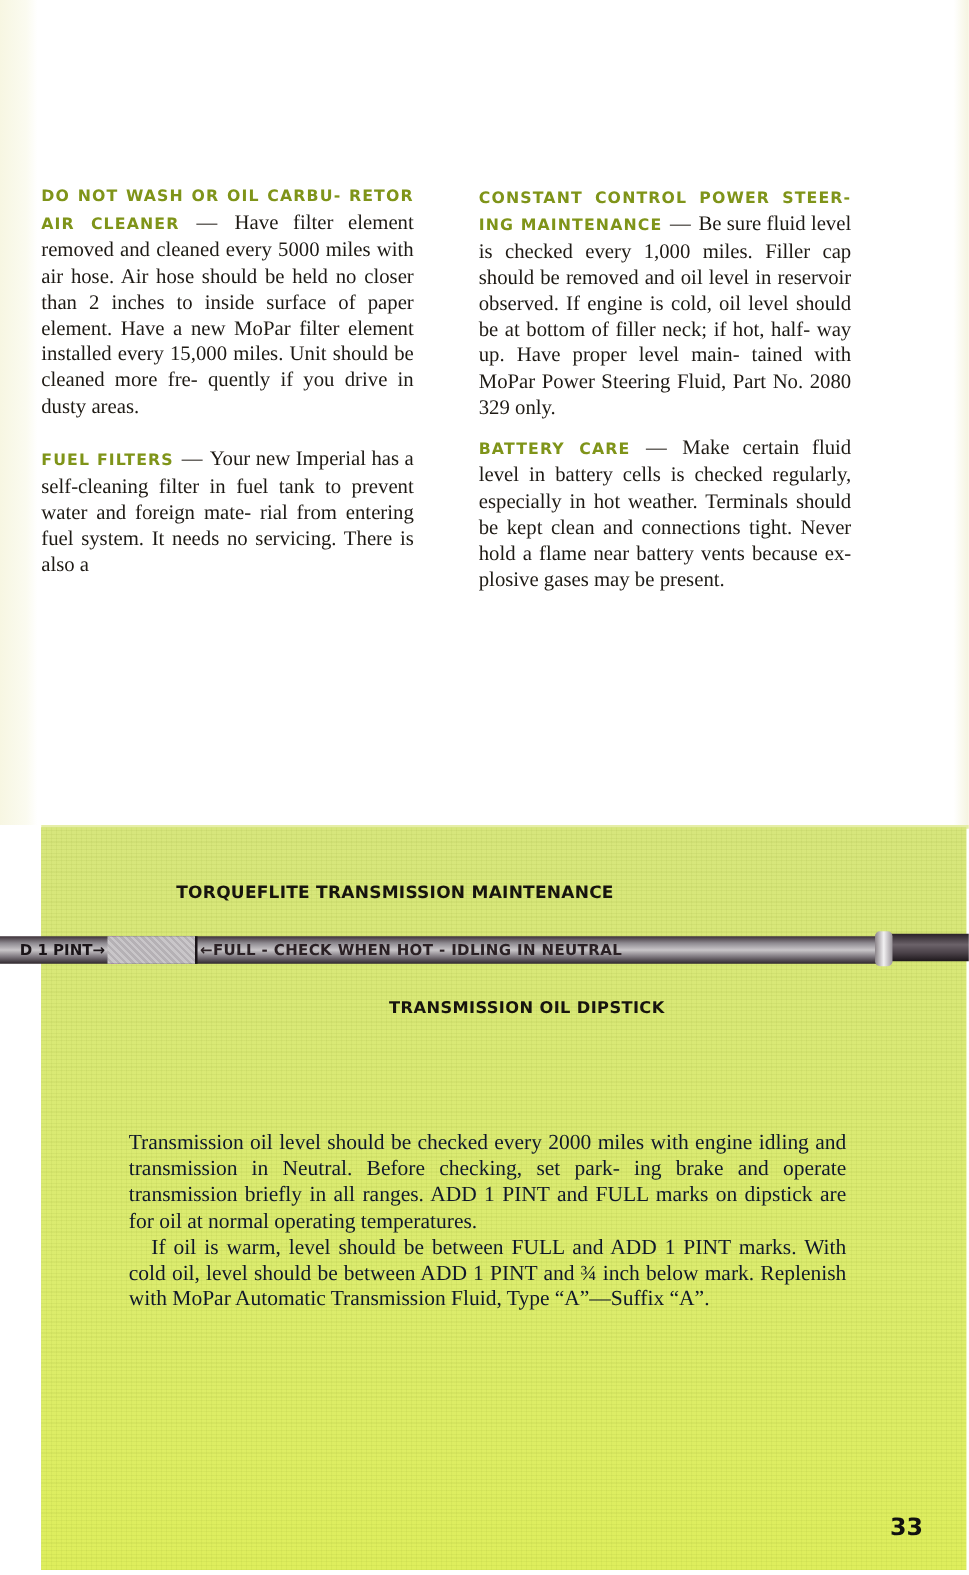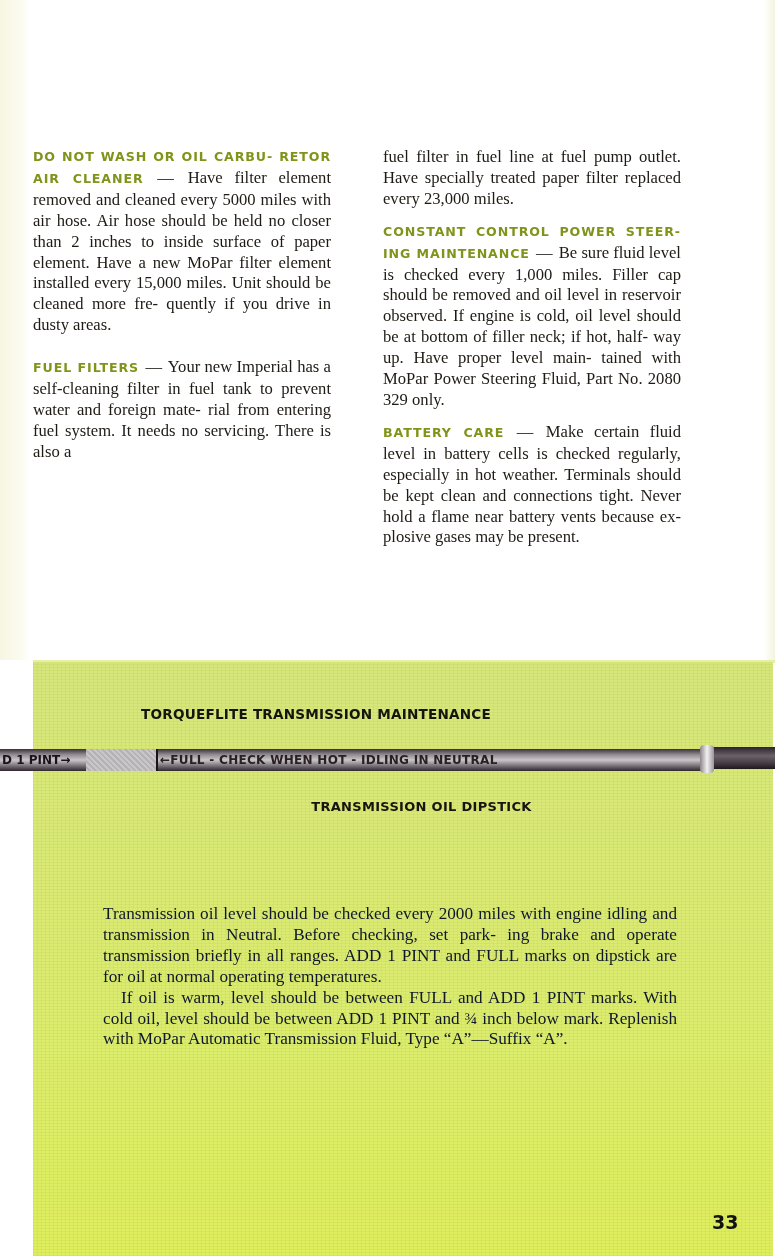--- a/index.html
+++ b/index.html
@@ -67,21 +67,21 @@
   .stick-knob {
     position: absolute; left: 700px; top: 0px; width: 14px; height: 28px;
     background: linear-gradient(to right, #8b8489, #f2f1f2, #9a949a);
     border-radius: 4px;
   }
   .stick-label {
     position: absolute; top: 4px; height: 22px; line-height: 22px;
     font-family: "DejaVu Sans", "Liberation Sans", sans-serif;
     font-weight: bold; font-size: 12px; color: #1a1418; white-space: nowrap;
   }
-  .stick-add { left: 2px; width: 82px; padding-right: 4px; border-right: 7px solid #701a75; }
+  .stick-add { left: 2px; width: 82px; text-align: right; padding-right: 4px; border-right: 7px solid #701a75; }
   .stick-gap {
     position: absolute; left: 86px; top: 4px; width: 70px; height: 22px;
     background: repeating-linear-gradient(45deg, #c9c6c9 0 2px, #b5b1b5 2px 4px);
     border-right: 2px solid #1a1418;
   }
   .stick-full { left: 160px; color: #2a2024; letter-spacing: 0.3px; }
   .subsection-title {
     position: absolute; left: 0; width: 775px; top: 799px; text-align: center;
     font-family: "DejaVu Sans", "Liberation Sans", sans-serif;
     font-weight: bold; font-size: 13px; color: #17140e; letter-spacing: 0.3px;
@@ -113,23 +113,20 @@
   </p>
   <p class="para">
     <span class="head">FUEL FILTERS</span>
     <span class="dash">—</span>
     <span>Your new Imperial has a self-cleaning filter in fuel tank to prevent water and foreign mate- rial from entering fuel system. It needs no servicing. There is also a</span>
   </p>
 </div>
 
 <div class="col right">
   <p class="para">
-    <span>fuel filter in fuel line at fuel pump outlet. Have specially treated paper filter replaced every 23,000 miles.</span>
-  </p>
-  <p class="para">
     <span class="head">CONSTANT CONTROL POWER STEER- ING MAINTENANCE</span>
     <span class="dash">—</span>
     <span>Be sure fluid level is checked every 1,000 miles. Filler cap should be removed and oil level in reservoir observed. If engine is cold, oil level should be at bottom of filler neck; if hot, half- way up. Have proper level main- tained with MoPar Power Steering Fluid, Part No. 2080 329 only.</span>
   </p>
   <p class="para">
     <span class="head">BATTERY CARE</span>
     <span class="dash">—</span>
     <span>Make certain fluid level in battery cells is checked regularly, especially in hot weather. Terminals should be kept clean and connections tight. Never hold a flame near battery vents because ex- plosive gases may be present.</span>
   </p>
 </div>

